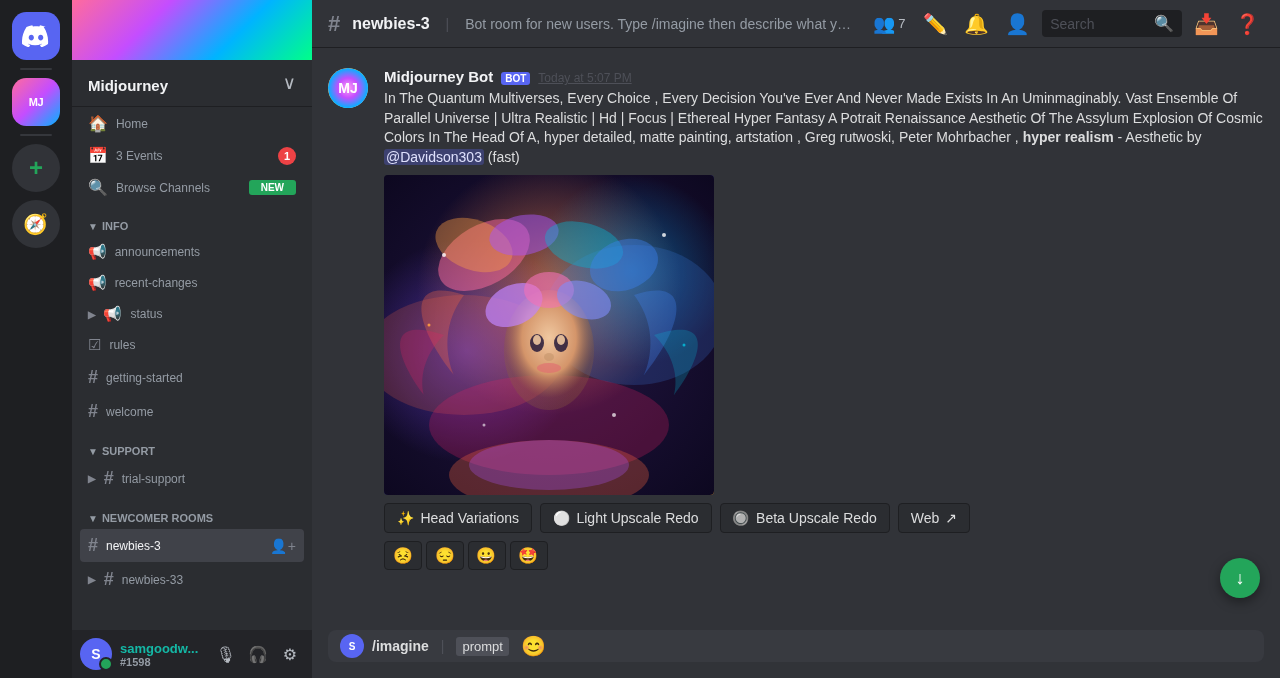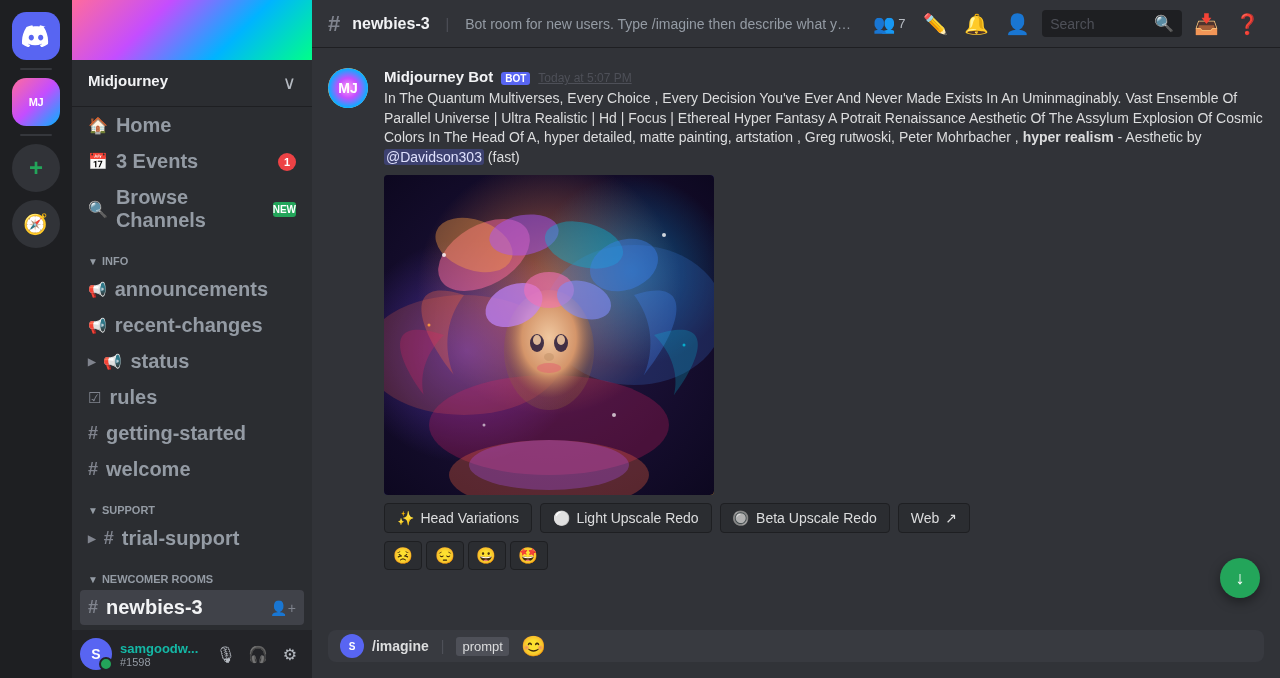--- a/index.html
+++ b/index.html
@@ -64,49 +64,49 @@
       width: 240px;
       background: #2b2d31;
       display: flex;
       flex-direction: column;
       flex-shrink: 0;
     }
     .sidebar-header {
       padding: 12px 16px;
       border-bottom: 1px solid #1e1f22;
       display: flex;
-      align-items: flex-start;
+      align-items: flex-end;
       justify-content: space-between;
       cursor: pointer;
     }
     .sidebar-header-title {
       font-weight: 700;
       color: #f2f3f5;
       font-size: 15px;
     }
     .sidebar-item-icon { font-size: 16px; flex-shrink: 0; }
-    .sidebar-item-label { font-size: 20px; font-weight: 700; flex: 1; }
+    .sidebar-item-label { font-size: 12px; font-weight: 400; flex: 1; }
     .sidebar-item-badge {
       background: #ed4245;
       color: white;
       border-radius: 50%;
       width: 18px;
       height: 18px;
       font-size: 11px;
       display: flex;
       align-items: center;
       justify-content: center;
       font-weight: 700;
     }
     .new-badge {
       background: #23a55a;
       color: white;
       font-size: 10px;
       font-weight: 700;
-      padding: 2px 0;
+      padding: 2px 12px;
       border-radius: 3px;
     }
     .category-header {
       padding: 16px 8px 4px 16px;
       font-size: 11px;
       font-weight: 700;
       text-transform: uppercase;
       color: #949ba4;
       display: flex;
       align-items: center;
@@ -143,21 +143,21 @@
       bottom: -1px;
       right: -1px;
       width: 10px;
       height: 10px;
       border-radius: 50%;
       background: #23a55a;
       border: 2px solid #232428;
     }
     .user-info { flex: 1; min-width: 0; }
     .user-name { font-size: 13px; font-weight: 600; color: #14b8a6; white-space: nowrap; overflow: hidden; text-overflow: ellipsis; }
-    .user-tag { font-size: 11px; color: #949ba4; }
+    .user-tag { font-size: 11px; color: #949ba4; font-weight: bold; }
     .user-controls { display: flex; gap: 4px; }
     .user-control-btn {
       width: 28px;
       height: 28px;
       border-radius: 4px;
       background: transparent;
       border: none;
       color: #b5bac1;
       cursor: pointer;
       display: flex;

